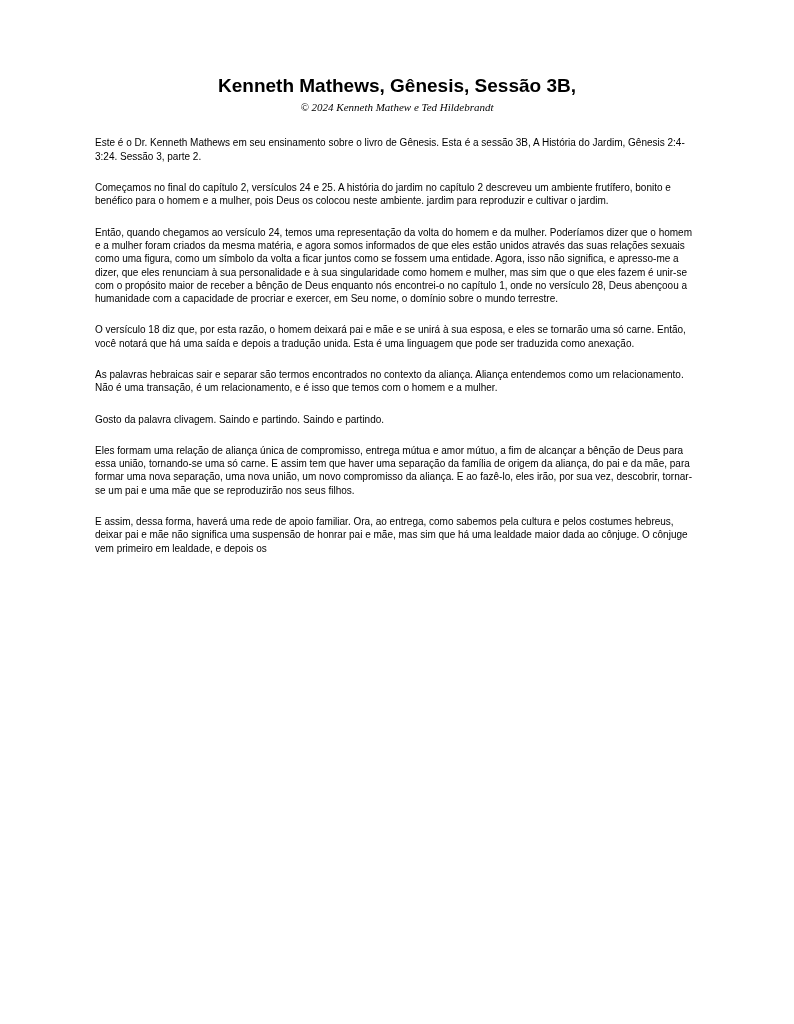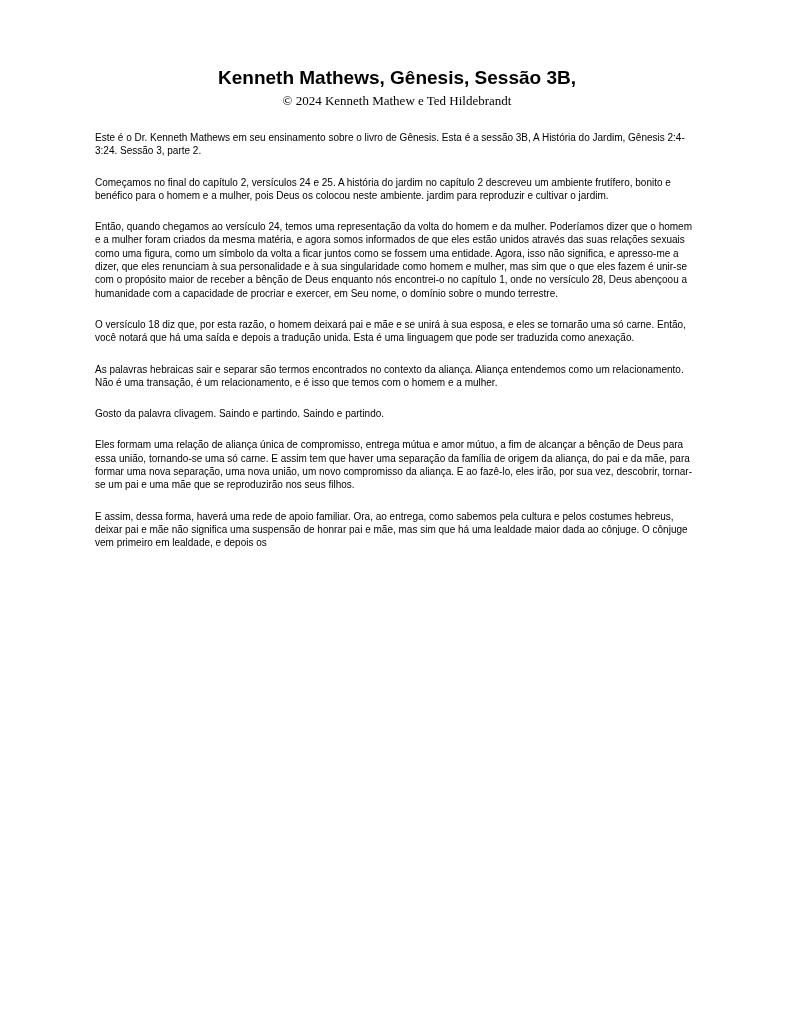--- a/index.html
+++ b/index.html
@@ -5,21 +5,21 @@
 <style>
   html, body {
     margin: 0;
     padding: 0;
     background: #ffffff;
   }
   .page {
     position: relative;
     width: 794px;
     height: 732px;
-    margin: 0 auto;
+    margin: 8px auto;
     background: #ffffff;
     box-sizing: border-box;
     padding: 66px 95px 0 95px;
     color: #000000;
     font-family: "Liberation Sans", sans-serif;
     overflow: hidden;
   }
   .doc-header {
     text-align: center;
   }
@@ -29,23 +29,24 @@
     font-weight: bold;
     line-height: 1.3;
     font-family: "Liberation Sans", sans-serif;
   }
   .title-line {
     display: block;
   }
   .copyright {
     margin-top: 2px;
     font-family: "Liberation Serif", serif;
-    font-size: 13px;
+    font-size: 11px;
     font-weight: normal;
     line-height: 1.25;
+    font-style: italic;
   }
   .doc-body {
     margin-top: 22px;
     font-size: 10px;
     line-height: 1.33;
   }
   .doc-body p {
     margin: 0 0 18px 0;
     text-align: left;
   }

